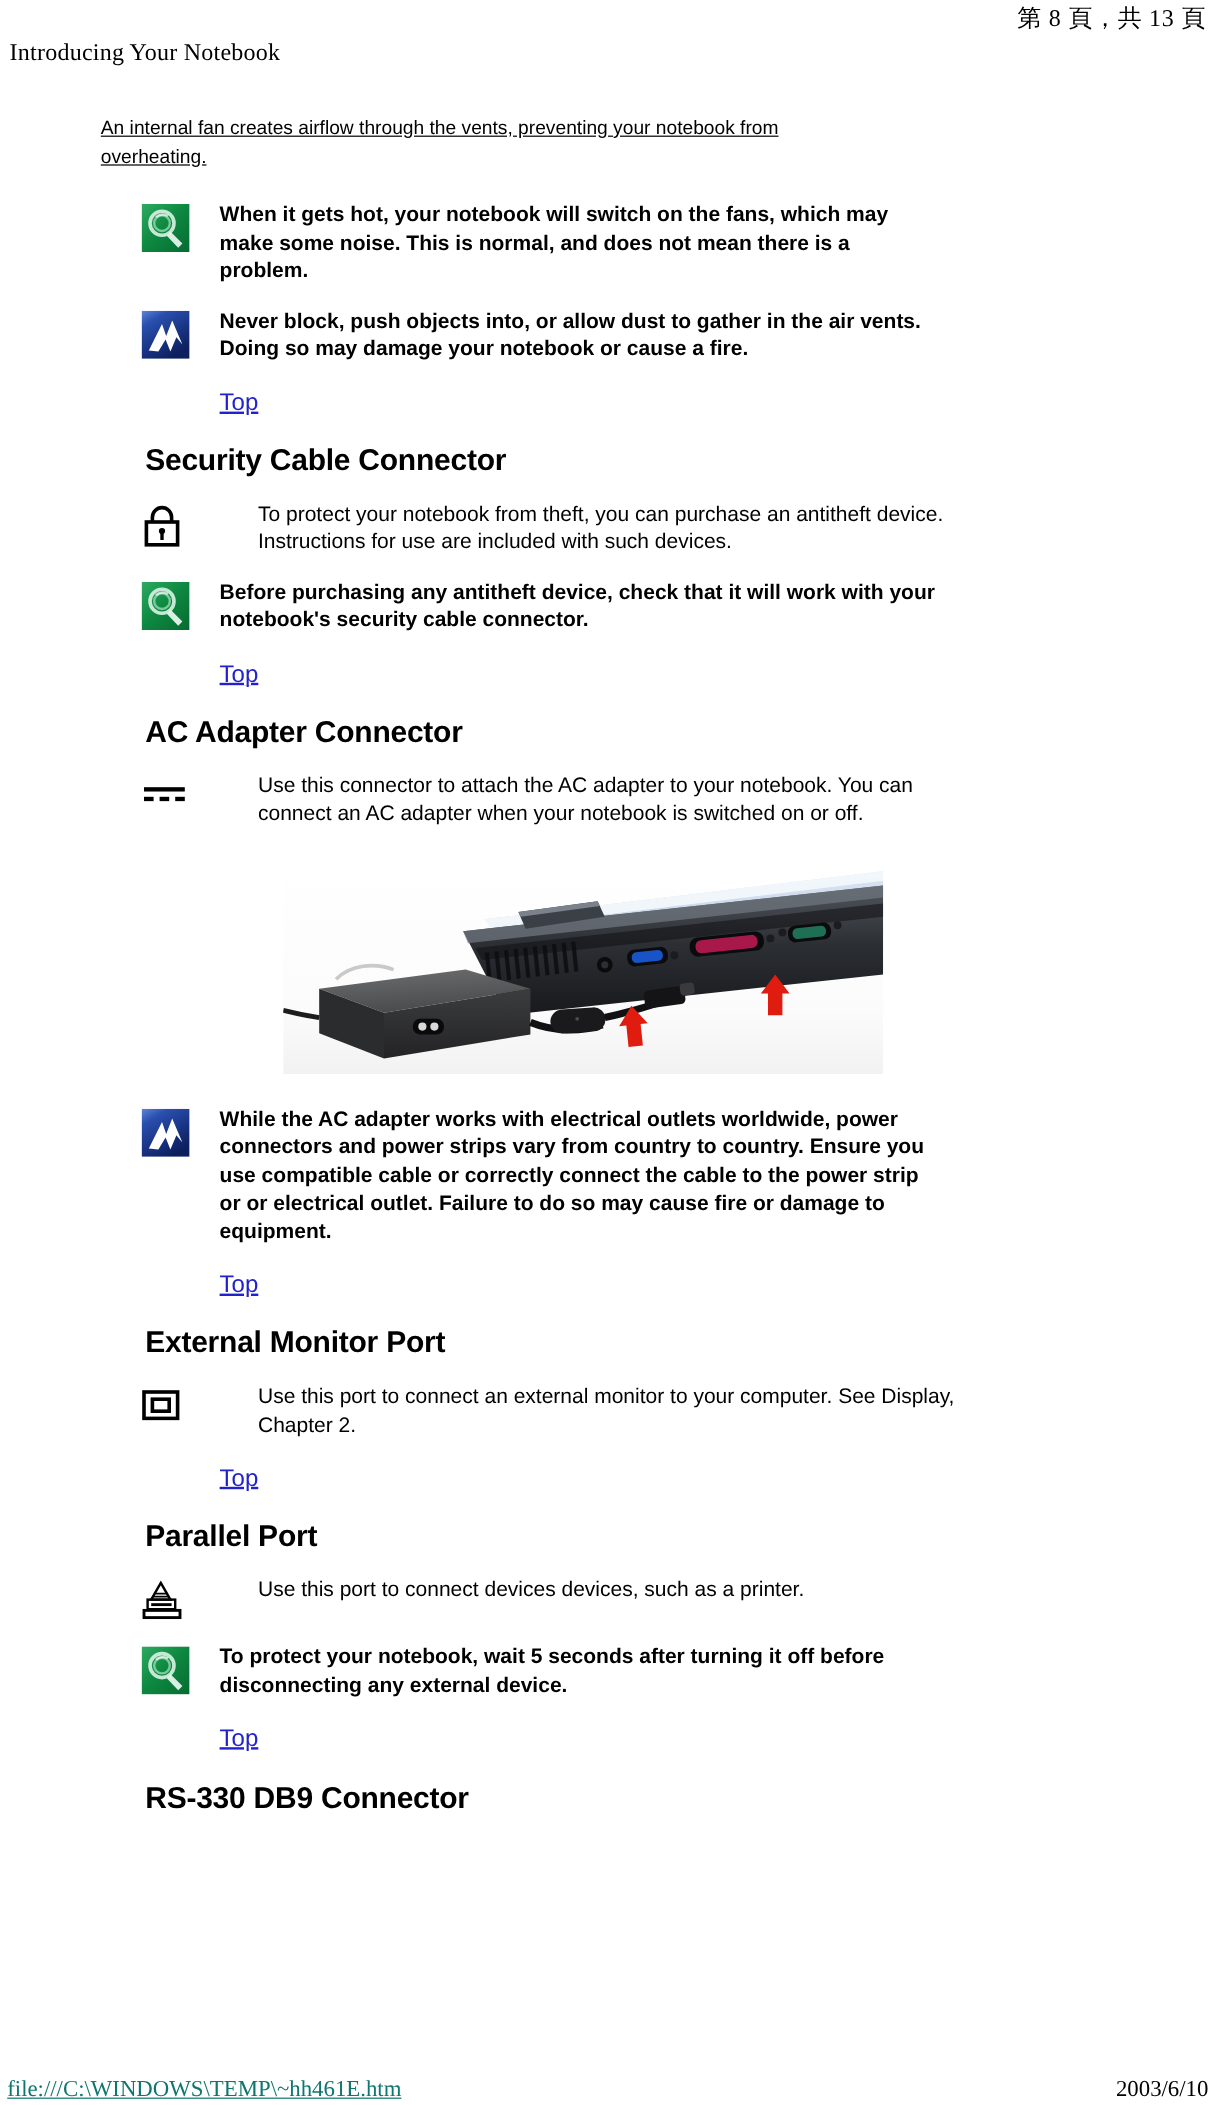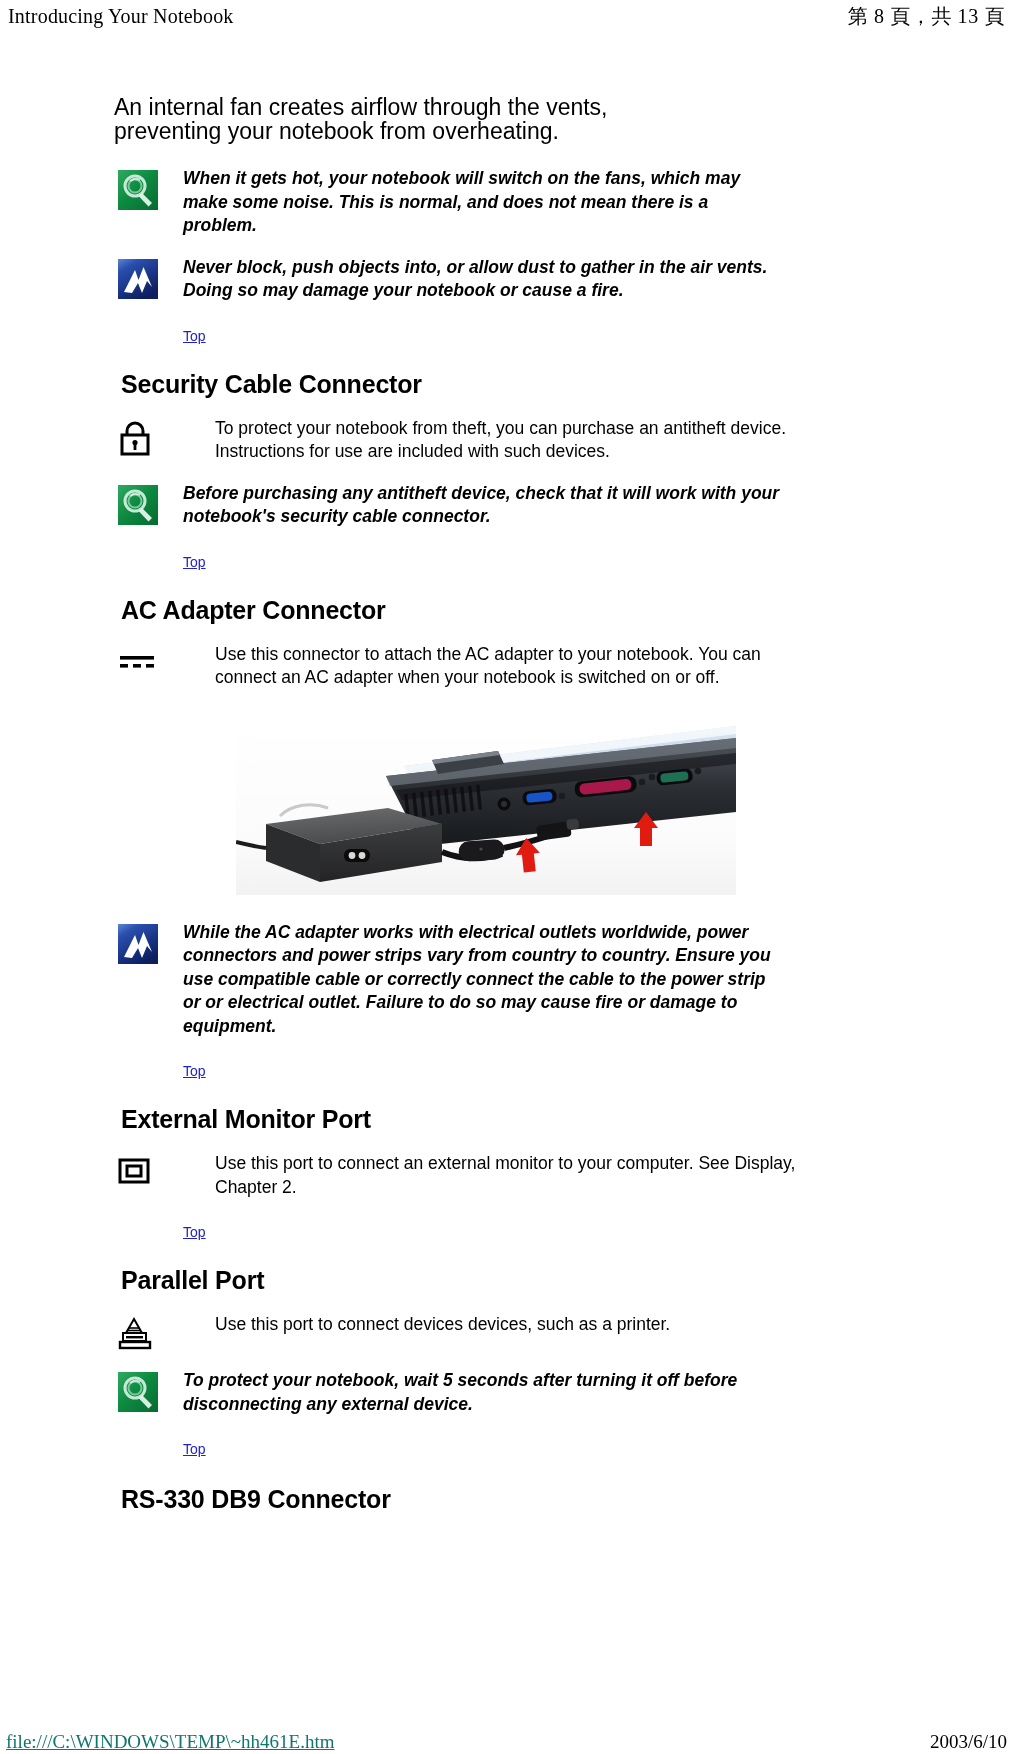--- a/index.html
+++ b/index.html
@@ -29,20 +29,21 @@
     font-family: "Liberation Serif", serif;
     font-size: 20px;
     line-height: 28px;
     color: #000;
     padding: 2px 8px 0 8px;
     box-sizing: border-box;
   }
   .page-header .hdr-left {
     white-space: nowrap;
     letter-spacing: 0.2px;
+    margin-top: 28px;
   }
   .page-header .hdr-right {
     white-space: nowrap;
     letter-spacing: 0.6px;
   }
 
   
   .content {
     position: absolute;
     top: 96px;
@@ -68,46 +69,46 @@
     width: 600px;
     font-size: 17.5px;
     line-height: 23.5px;
     color: #000;
   }
   .text-col.plain {
     font-style: normal;
     margin-left: 32px;
   }
   .text-col.note {
-    font-style: italic;
     font-weight: bold;
   }
 
   .para-indent {
-    margin-left: 114px;
+    margin-left: 84px;
     width: 600px;
-    font-size: 23px;
+    font-size: 16px;
     line-height: 23.5px;
+    text-decoration: underline;
   }
 
   h2.section-title {
     margin: 0;
     padding: 0;
     margin-left: 121px;
     font-size: 25px;
     line-height: 26px;
     font-weight: bold;
     letter-spacing: -0.2px;
   }
 
   .toplink-wrap {
     margin-left: 183px;
   }
   a.toplink {
-    font-size: 14px;
+    font-size: 20px;
     line-height: 22px;
     color: #2222cc;
     text-decoration: underline;
   }
 
   
   .ico {
     display: block;
   }
   .ico-note {

